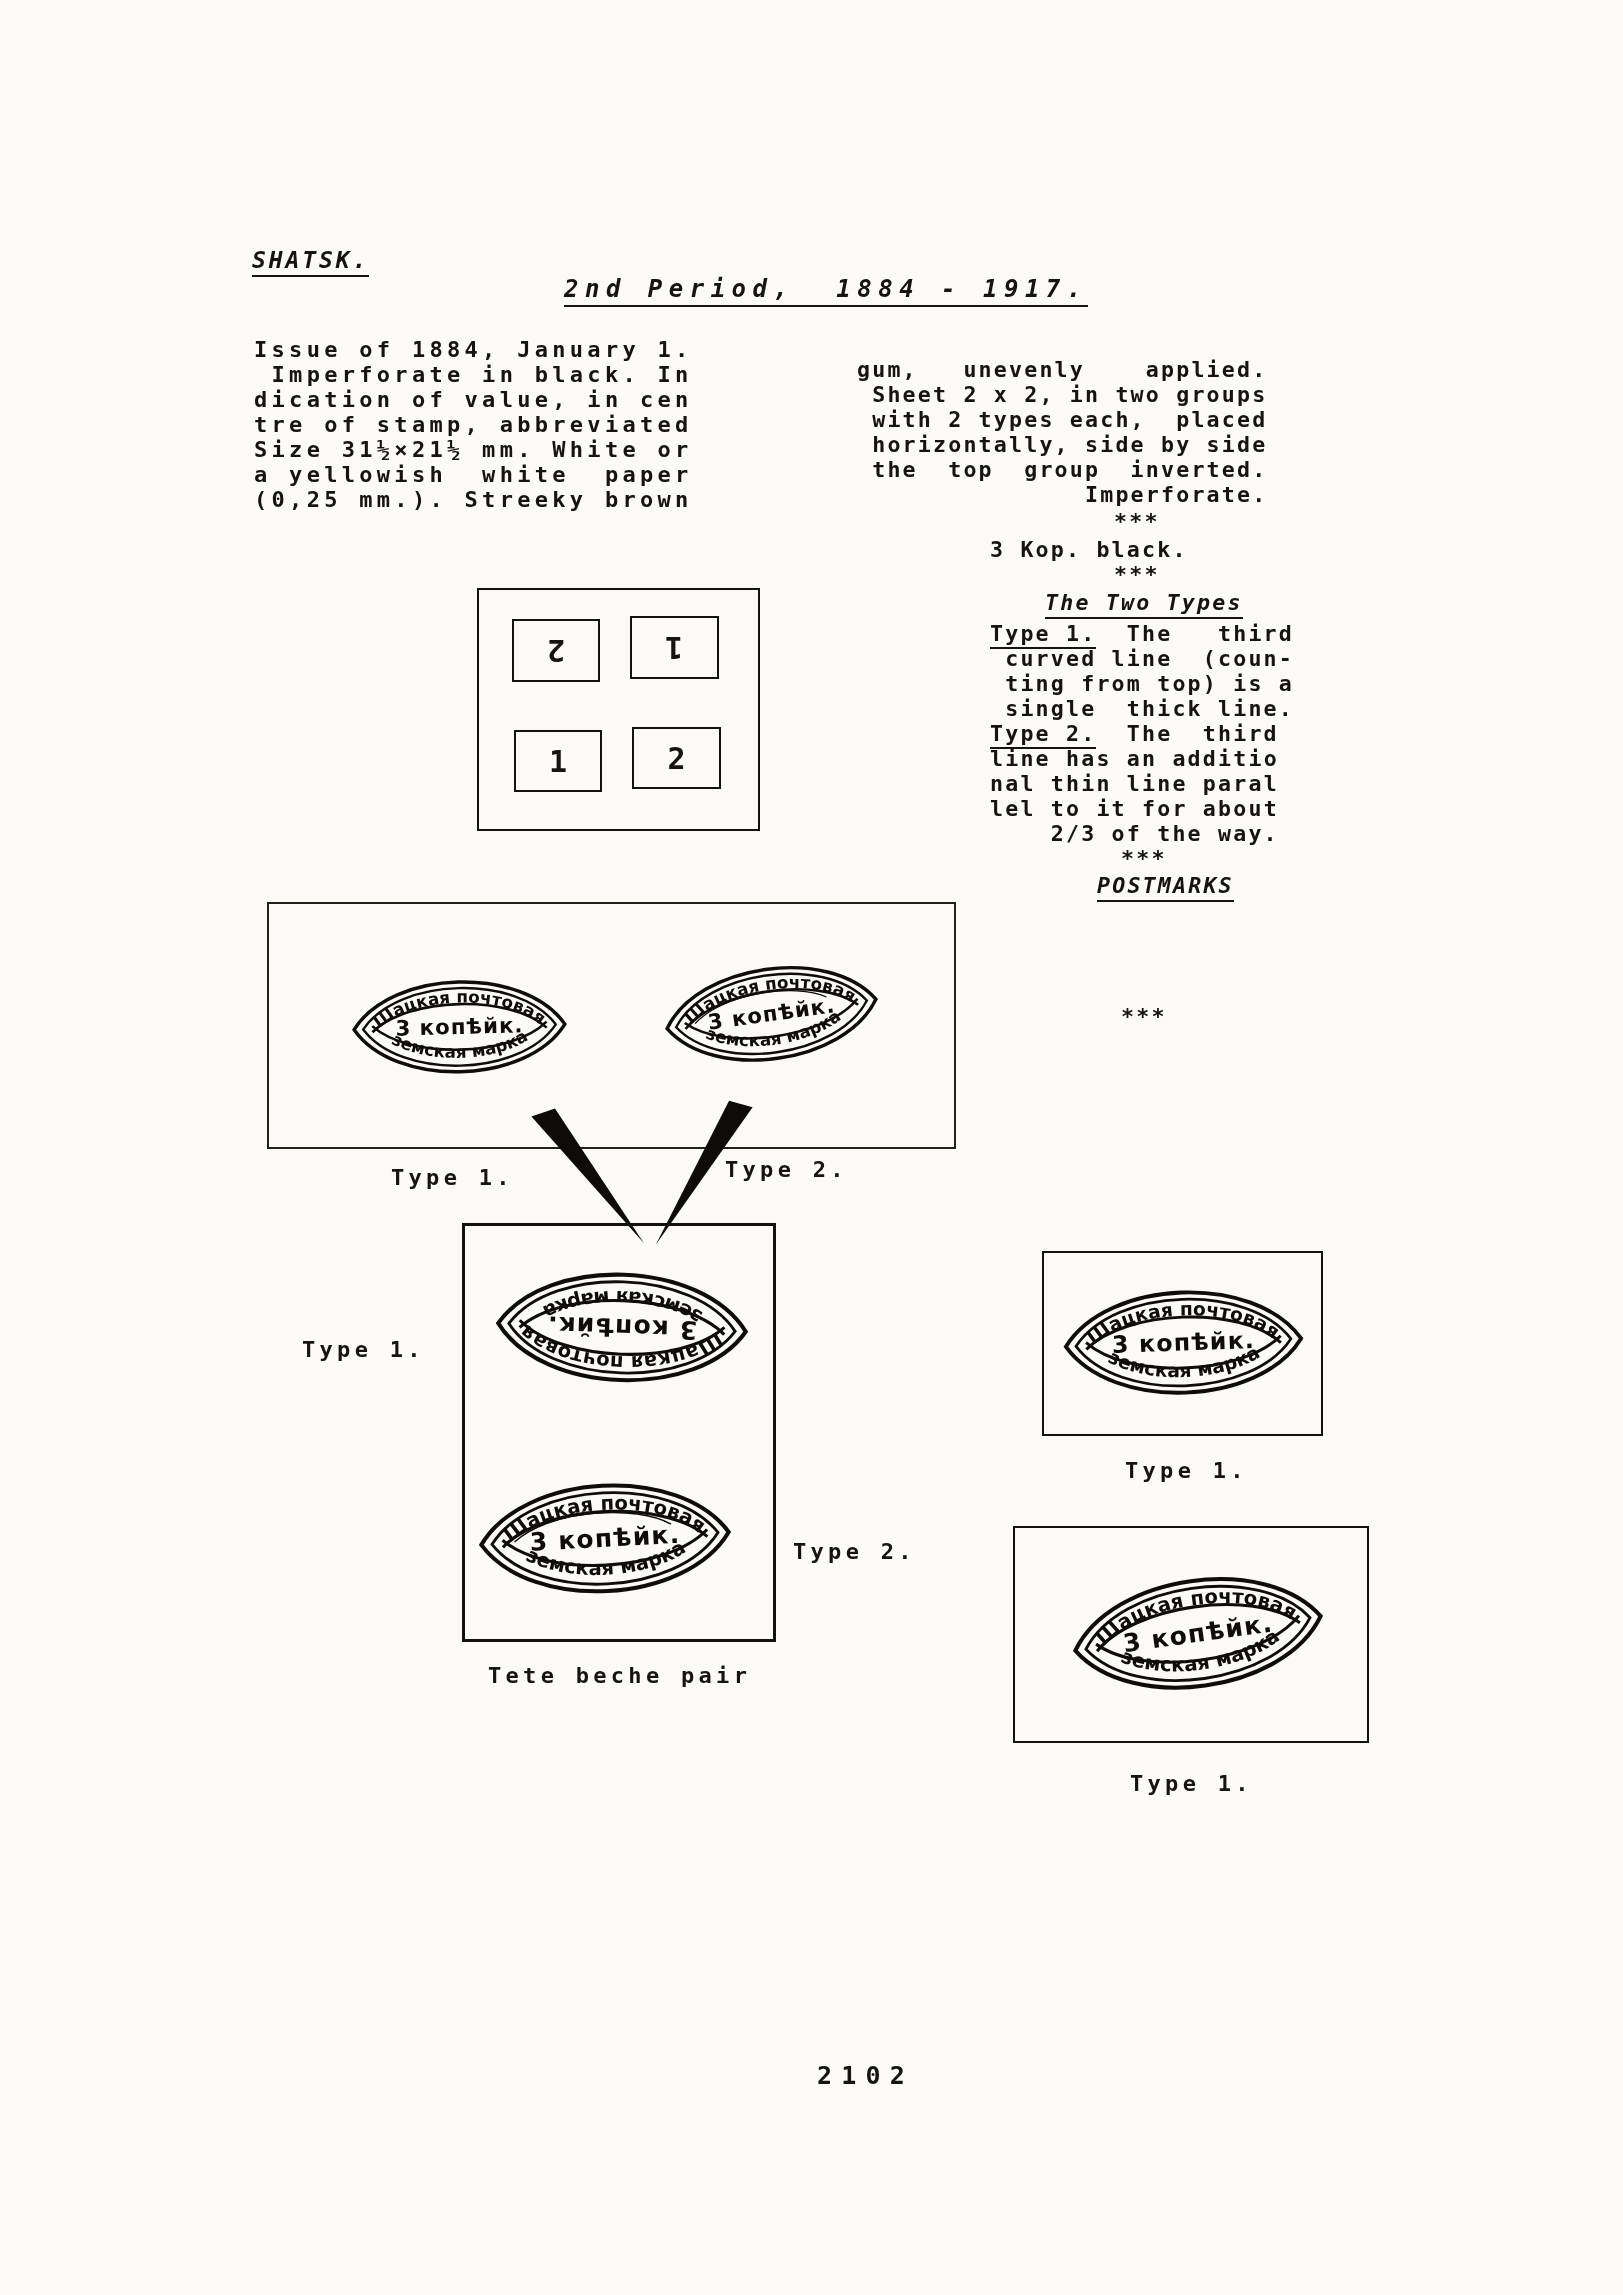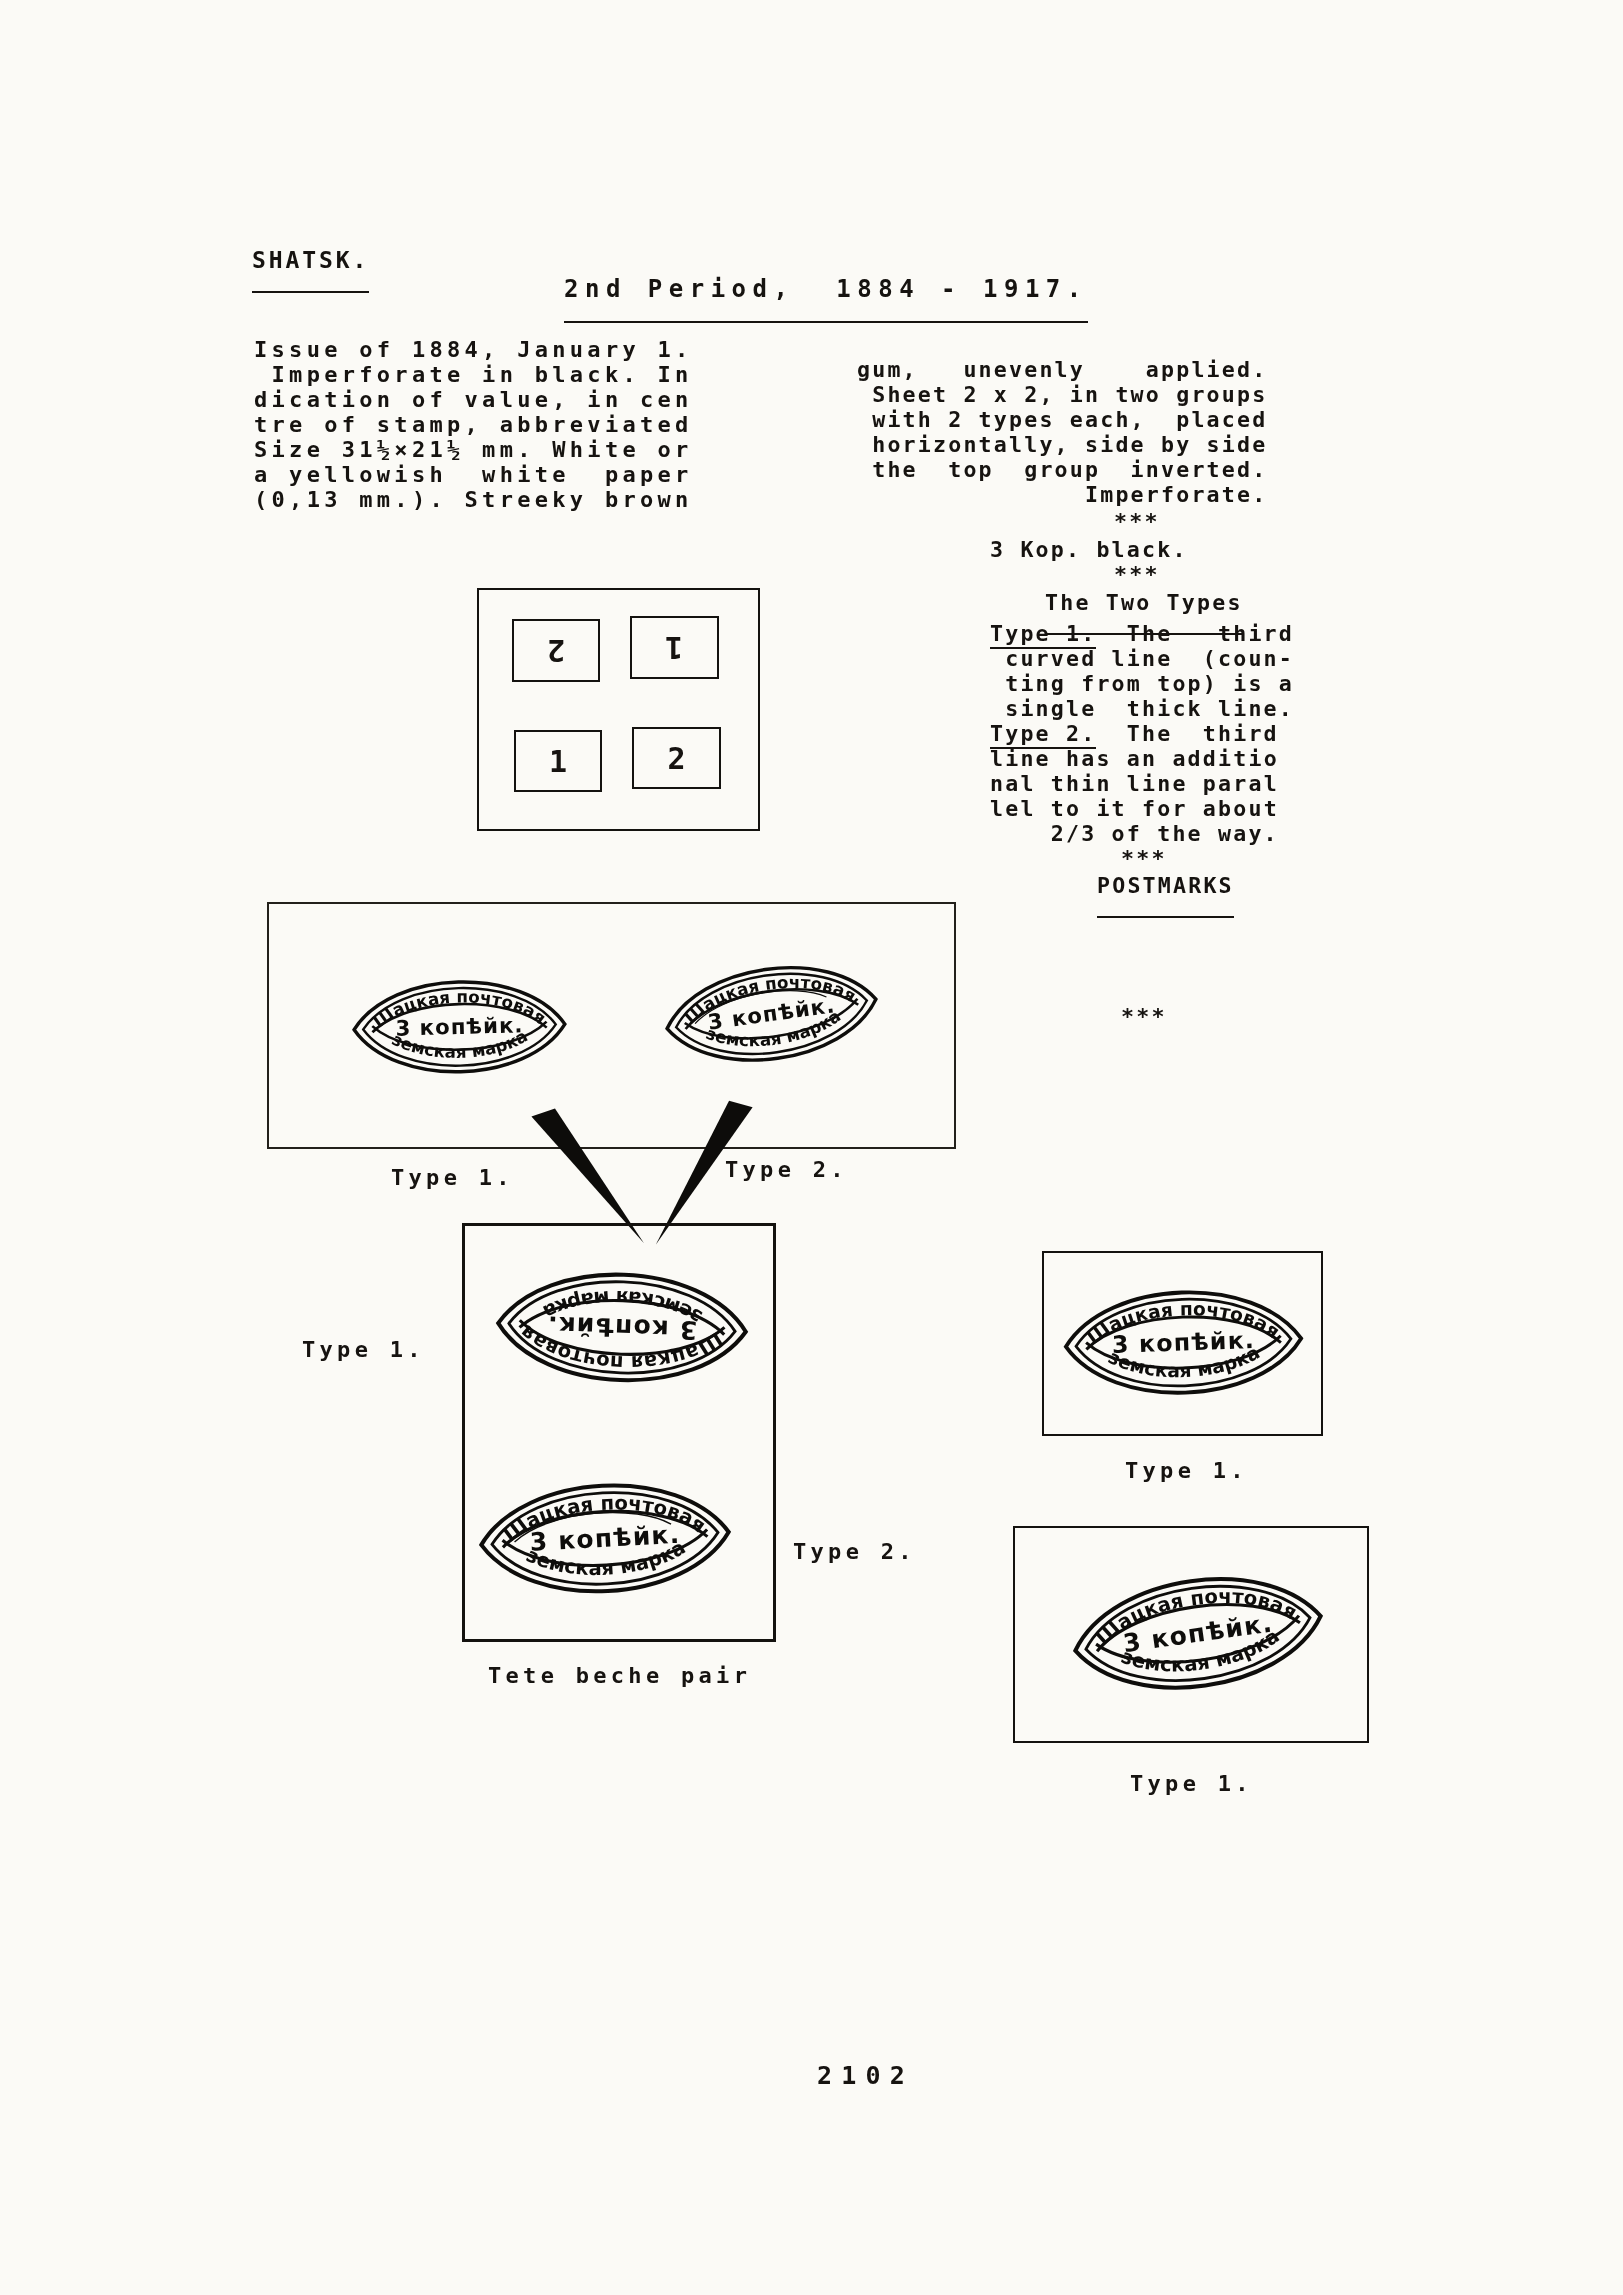--- a/index.html
+++ b/index.html
@@ -8,21 +8,21 @@
     position:relative; width:1623px; height:2295px;
     background:#fbfaf6; overflow:hidden; margin:0 auto;
     font-family:"DejaVu Sans Mono","Liberation Mono",monospace;
     color:#161310;
   }
   .abs { position:absolute; }
   .mono { font-family:"DejaVu Sans Mono","Liberation Mono",monospace; font-weight:700; color:#161310; }
   .line { white-space:pre;text-align:right; }
   .body-text { font-size:22px; letter-spacing:4.3px; line-height:25px; }
   .body-right { font-size:21.6px; letter-spacing:2.2px; line-height:25px; }
-  .u { border-bottom:2px solid #161310; padding-bottom:18px; }
+  .u { border-bottom:2px solid #161310; padding-bottom:2px;font-style:italic; }
   .u-inline { border-bottom:2px solid #161310; padding-bottom:1.3px; }
 
   .sheet-box { border:2.6px solid #14120f; }
   .cell { position:absolute; border:2.6px solid #14120f; display:flex; align-items:center; justify-content:center;
           font-size:30px; font-weight:700; }
   .inv { display:inline-block; transform:rotate(180deg); }
 
   .ill-box  { border:2px solid #23201b; }
   .tete-box { border:3.3px solid #14120f; }
   .rbox     { border:2.6px solid #14120f; }
@@ -49,21 +49,21 @@
   <div class="abs mono u" style="left:252px; top:247px; font-size:23px; letter-spacing:2.9px;">SHATSK.</div>
   <div class="abs mono u line" style="left:564px; top:275px; font-size:24px; letter-spacing:6.5px;">2nd Period,  1884 - 1917.</div>
 
   <div class="abs mono body-text" style="left:254px; top:337px;">
     <div class="line">Issue of 1884, January 1.</div>
     <div class="line">Imperforate in black. In</div>
     <div class="line">dication of value, in cen</div>
     <div class="line">tre of stamp, abbreviated</div>
     <div class="line">Size 31½×21½ mm. White or</div>
     <div class="line">a yellowish  white  paper</div>
-    <div class="line">(0,13 mm.). Streeky brown</div>
+    <div class="line">(0,25 mm.). Streeky brown</div>
   </div>
 
   <div class="abs mono body-right" style="left:857px; top:357px;">
     <div class="line">gum,   unevenly    applied.</div>
     <div class="line">Sheet 2 x 2, in two groups</div>
     <div class="line">with 2 types each,  placed</div>
     <div class="line">horizontally, side by side</div>
     <div class="line">the  top  group  inverted.</div>
     <div class="line">Imperforate.</div>
   </div>

